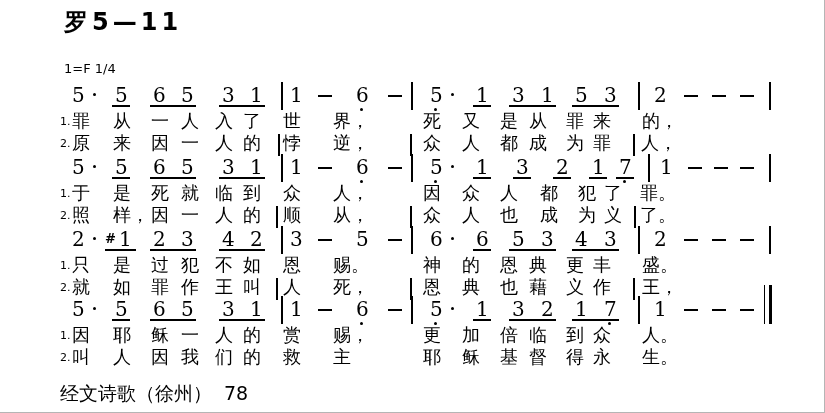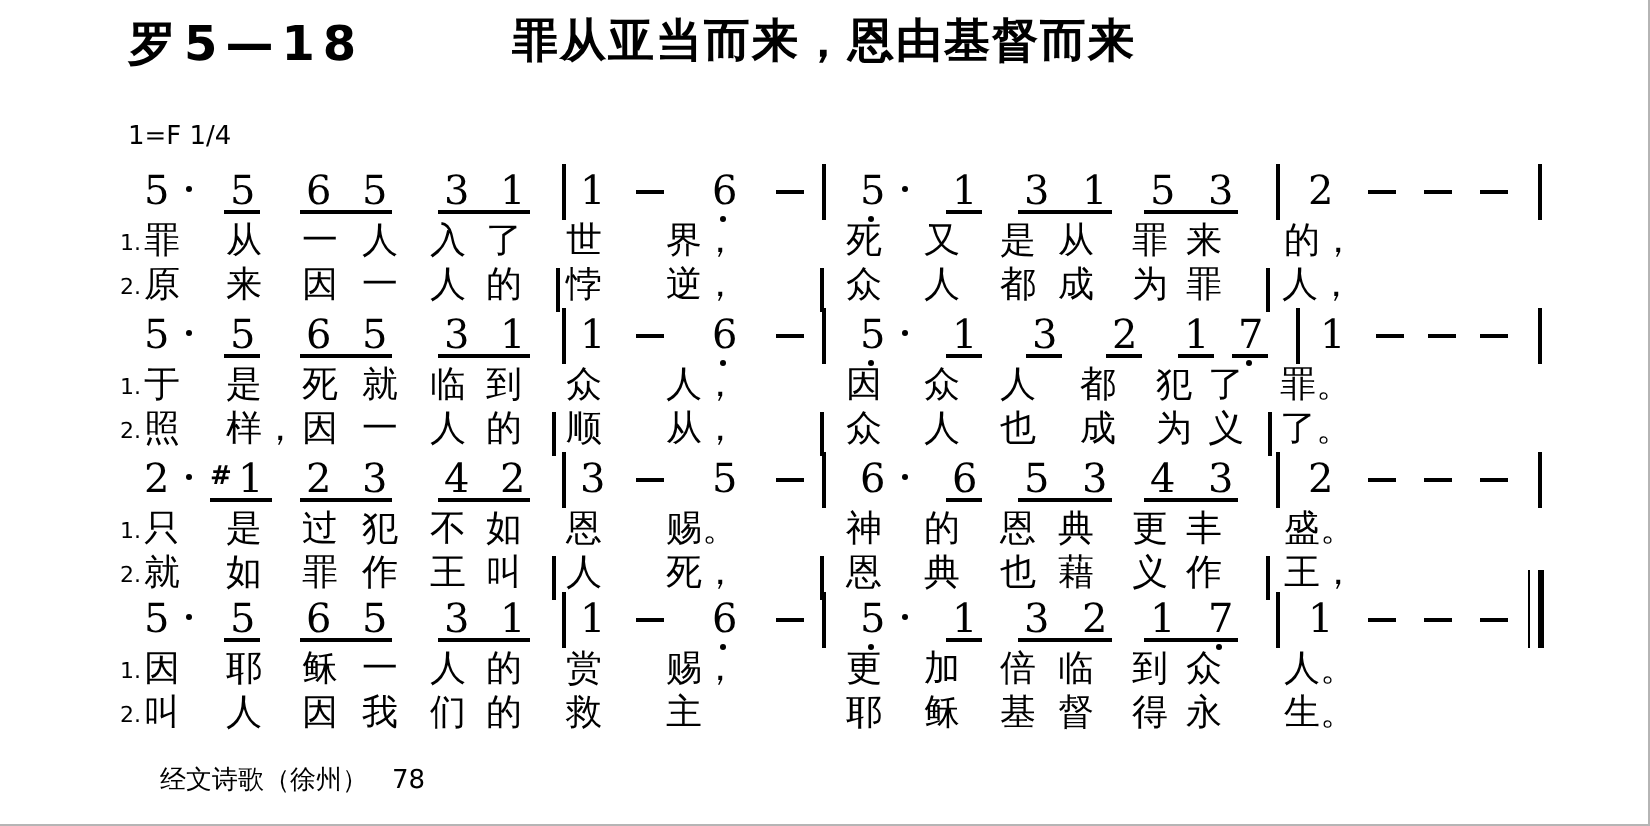--- a/index.html
+++ b/index.html
@@ -3,39 +3,38 @@
 <meta charset="utf-8">
 <style>
   html,body{margin:0;padding:0;background:#fff;}
   #page{position:relative;width:825px;height:413px;background:#ffffff;color:#000;
         font-family:"DejaVu Sans","Liberation Sans",sans-serif;overflow:hidden;
         border-right:1px solid #b5b5b5;border-bottom:1px solid #b5b5b5;box-sizing:border-box;}
   .ref{position:absolute;left:64px;top:6px;font-size:24px;font-weight:bold;letter-spacing:4px;}
   .title{position:absolute;left:256px;top:5px;font-size:23px;font-weight:bold;letter-spacing:1px;}
   .scrip{position:absolute;left:64px;top:46px;font-size:13px;}
   .key{position:absolute;left:64px;top:61px;font-size:13px;}
-  .footer{position:absolute;left:80px;top:381px;font-size:13px;}
+  .footer{position:absolute;left:60px;top:381px;font-size:19px;}
   .footer .pgnum{margin-left:12px;}
   .nt{position:absolute;font-family:"DejaVu Serif","Liberation Serif",serif;font-size:20px;line-height:22px;width:12px;text-align:center;}
   .sh{position:absolute;font-family:"DejaVu Serif","Liberation Serif",serif;font-size:13px;font-weight:bold;line-height:14px;}
   .dt{position:absolute;width:3px;height:3px;background:#000;border-radius:50%;}
   .ul{position:absolute;height:1.5px;background:#000;}
   .dh{position:absolute;width:14px;height:2px;background:#000;}
   .bl{position:absolute;width:1.5px;background:#000;}
   .tk{position:absolute;width:1.5px;height:22px;background:#000;}
   .dbl{position:absolute;width:4px;border-left:1.5px solid #000;border-right:3px solid #000;}
   .ly{position:absolute;font-size:18px;line-height:20px;white-space:nowrap;}
   .vp{position:absolute;font-size:11px;line-height:12px;}
 </style>
 </head>
 <body>
 
 <div id="page">
-  <div class="ref">罗5—18</div>
-  <div class="title">罪从亚当而来，恩由基督而来</div>
+  <div class="ref">罗5—11</div>
   <div class="key">1=F 1/4</div>
   <div>
       <div class="nt" style="left: 72px; top: 84px;">5</div>
       <div class="dt" style="left: 93px; top: 93px;"></div>
       <div class="nt" style="left: 115px; top: 84px;">5</div>
       <div class="ul" style="left: 112px; width: 18px; top: 105px;"></div>
       <div class="nt" style="left: 153px; top: 84px;">6</div>
       <div class="nt" style="left: 181px; top: 84px;">5</div>
       <div class="ul" style="left: 150px; width: 46px; top: 105px;"></div>
       <div class="nt" style="left: 222px; top: 84px;">3</div>

